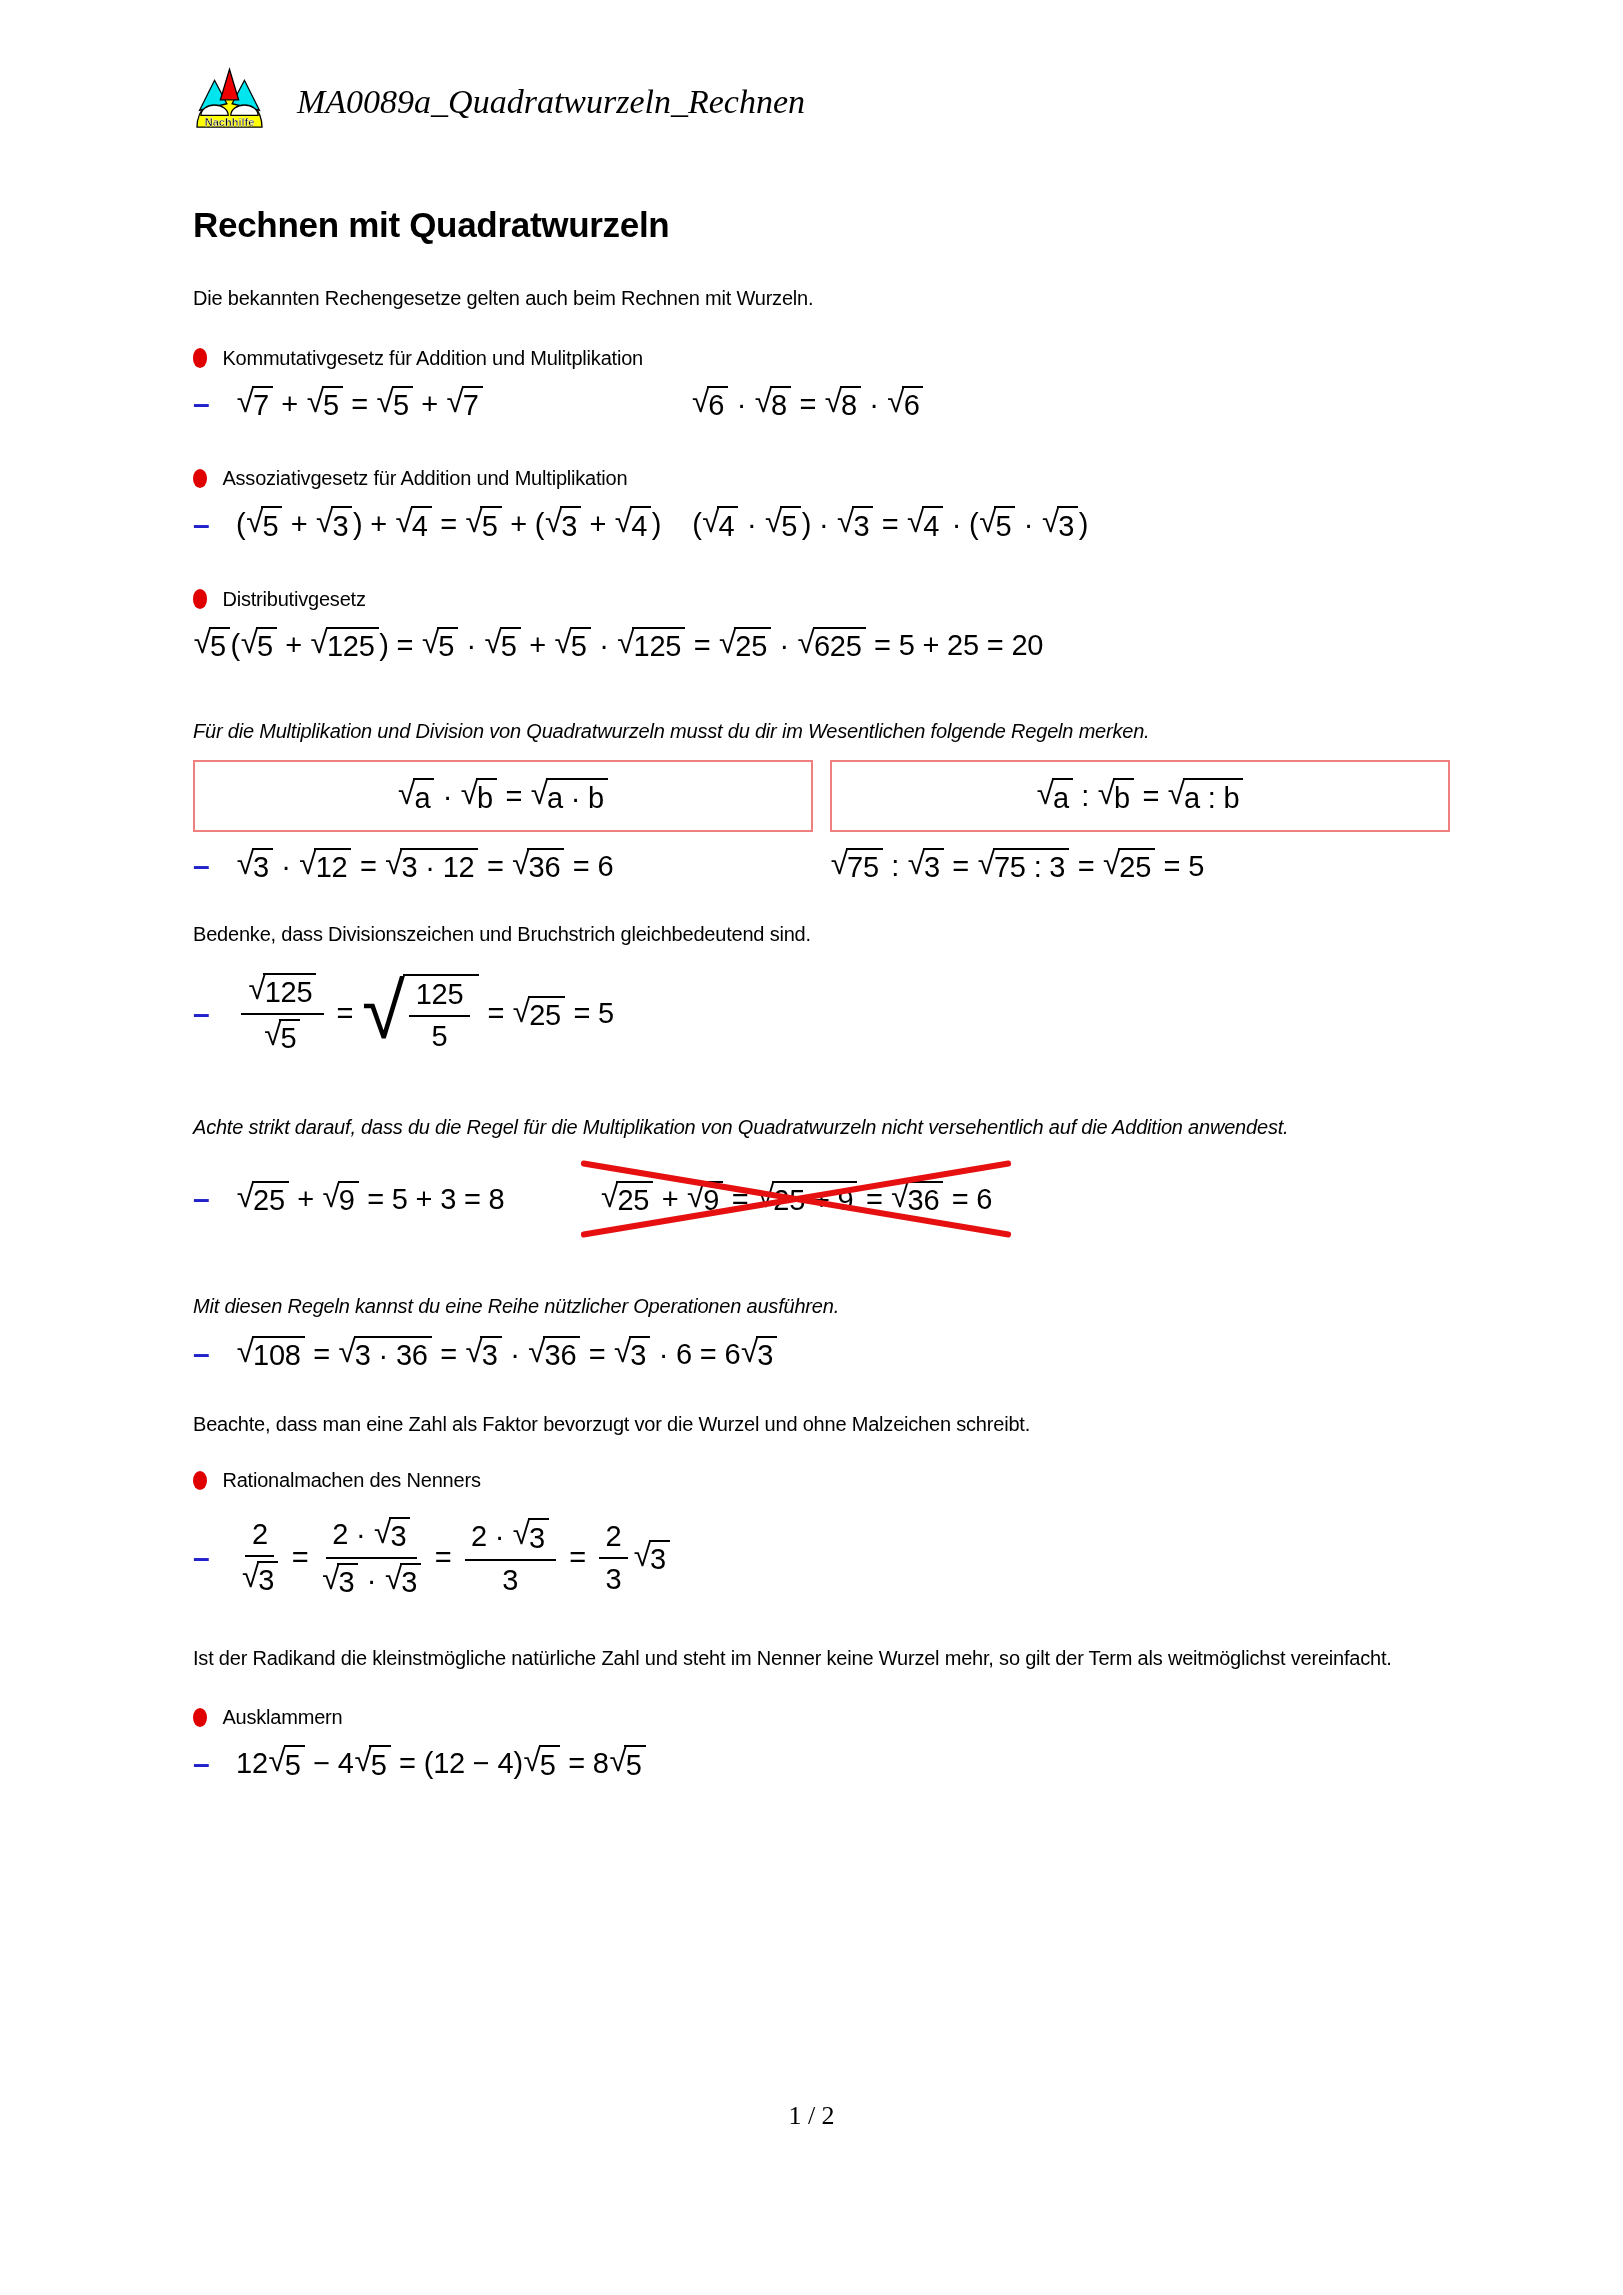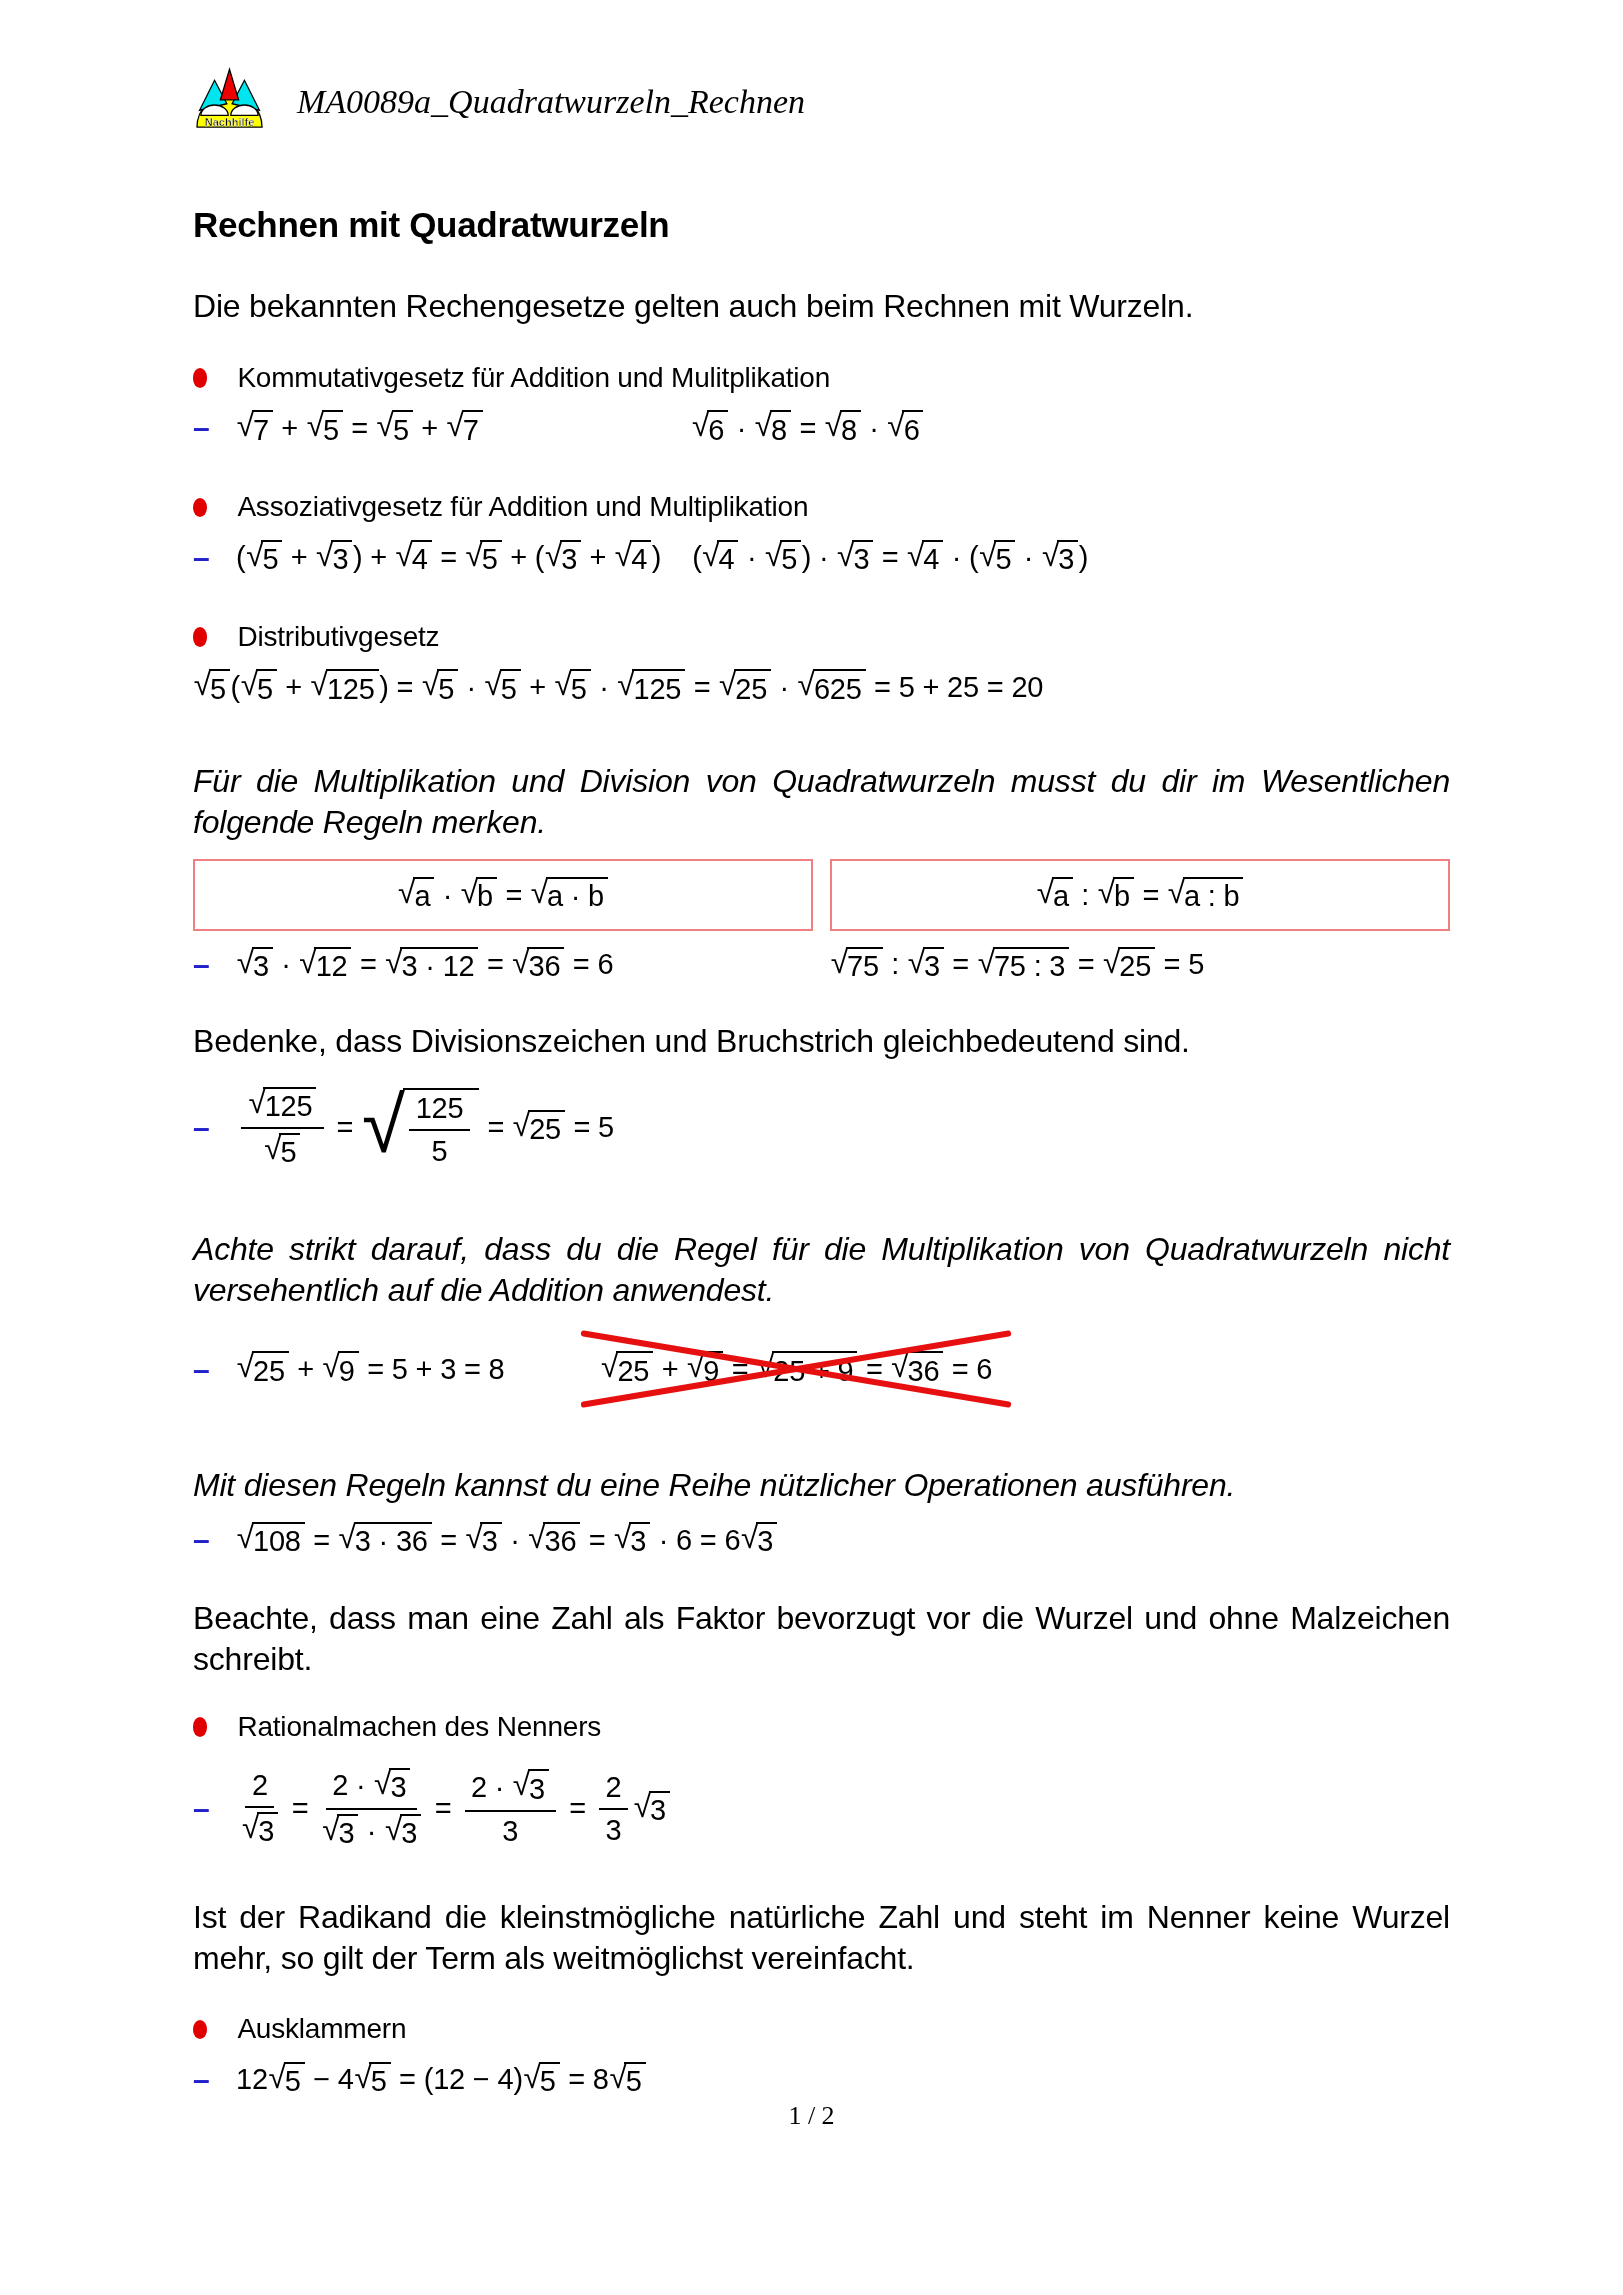--- a/index.html
+++ b/index.html
@@ -5,24 +5,24 @@
   html,body{margin:0;padding:0;background:#fff;}
   .page{position:relative;width:1623px;height:2215px;background:#fff;box-sizing:border-box;
         padding:64px 173px 0 193px;overflow:hidden;color:#000;
         font-family:"Liberation Sans",sans-serif;}
   
   .hdr{display:flex;align-items:center;gap:31px;height:69px;}
   .logo{width:73px;height:65px;flex:none;}
   .doc-id{font-family:"Liberation Serif",serif;font-style:italic;font-size:34px;transform:translateY(2.6px);}
   
   h1{margin:72px 0 0;font-size:35px;font-weight:bold;letter-spacing:-0.3px;}
-  .para{margin:41px 0 0;font-size:32px;line-height:1.28;letter-spacing:-0.2px;}
+  .para{margin:41px 0 0;font-size:20px;line-height:1.28;letter-spacing:-0.2px;}
   .just{text-align:justify;}
   
-  .bullet{margin:35px 0 0;display:flex;align-items:center;gap:30px;font-size:28px;letter-spacing:-0.2px;}
+  .bullet{margin:35px 0 0;display:flex;align-items:center;gap:15px;font-size:20px;letter-spacing:-0.2px;}
   .dot{width:14.4px;height:19.6px;border-radius:50%;background:var(--bullet_red,#e00000);flex:none;}
   
   .frow{margin:6.5px 0 0;display:flex;align-items:center;min-height:56px;}
   .frow.tall{margin-top:10.5px;min-height:111px;}
   .dash{color:var(--dash_blue,#2222cc);font-size:30px;font-weight:bold;width:43px;flex:none;line-height:1;}
   .math{display:inline-flex;align-items:center;font-size:29px;letter-spacing:-0.2px;}
   .tt{white-space:pre;}
   .sqrt{display:inline-flex;align-items:flex-start;margin:0 0.7px;}
   .rad{font-size:1.08em;line-height:1.02;}
   .rc{border-top:2px solid currentColor;padding:1.3px 3.9px 0 1.3px;margin-left:-2px;

